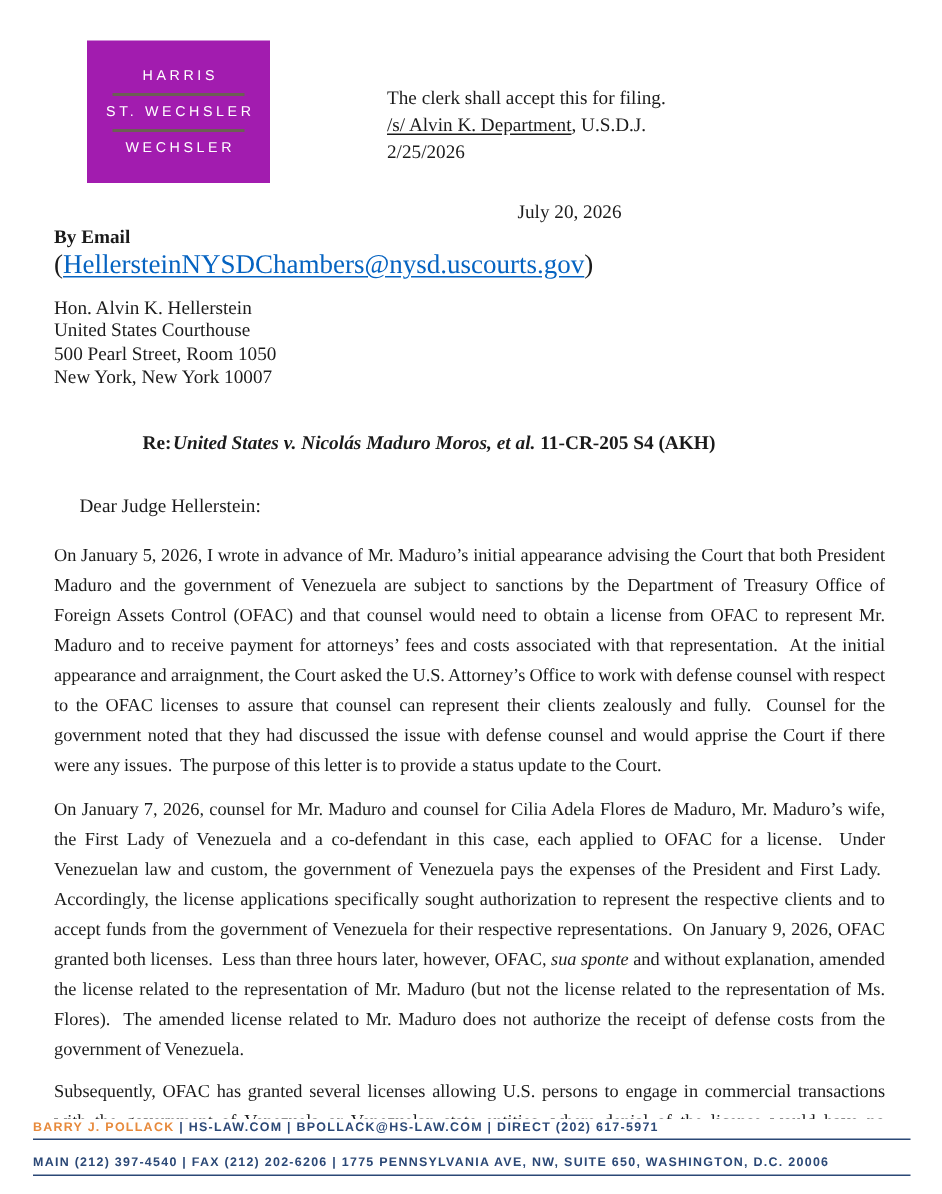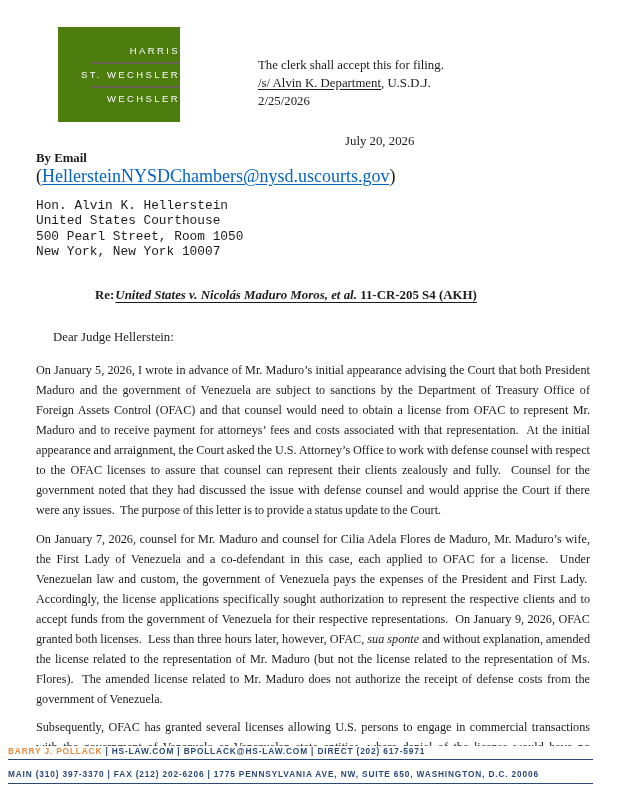--- a/index.html
+++ b/index.html
@@ -11,24 +11,24 @@
     font-family: "Liberation Serif", "DejaVu Serif", serif;
     color: #1b1b1b;
     overflow: hidden;
   }
 
   
   .logo {
     position: absolute;
     left: 58px; top: 27px;
     width: 122px; height: 95px;
-    background: #4d7c0f;
+    background: #a21caf;
     display: flex;
     flex-direction: column;
-    align-items: flex-end;
+    align-items: center;
     justify-content: center;
     box-sizing: border-box;
   }
   .logo-name {
     font-family: "Liberation Sans", "DejaVu Sans", sans-serif;
     color: #ffffff;
     font-size: 9.5px;
     line-height: 12px;
     letter-spacing: 2.4px;
     white-space: nowrap;
@@ -47,32 +47,32 @@
     font-size: 12.8px;
     line-height: 18px;
   }
   .u { text-decoration: underline; text-underline-offset: 2px; }
 
   
   .date-line { position: absolute; left: 345px; top: 134px; font-size: 12.8px; }
   .by-email  { position: absolute; left: 36px;  top: 151px; font-size: 12.8px; font-weight: bold; }
   .email-line{ position: absolute; left: 36px;  top: 166px; font-size: 18px; }
   .email-link{ color: #0563C1; text-decoration: underline; text-underline-offset: 2px; }
-  .recipient { position: absolute; left: 36px;  top: 198px; font-size: 12.8px; line-height: 15.4px; font-family: Liberation Mono, monospace; }
+  .recipient { position: absolute; left: 36px;  top: 198px; font-size: 12.8px; line-height: 15.4px; }
 
   
   .re-line {
     position: absolute;
     left: 95px; top: 288px;
     font-size: 12.9px;
     font-weight: bold;
     white-space: nowrap;
   }
   .re-label { margin-right: 1px; }
-  .re-underline { text-decoration: underline; text-underline-offset: 2.5px; }
+  .re-underline { text-underline-offset: 2.5px; }
   .re-case { font-style: italic; }
 
   .salutation { position: absolute; left: 53px; top: 330px; font-size: 12.8px; }
 
   
   .body-text {
     position: absolute;
     left: 36px; top: 360px;
     width: 554px;
     max-height: 386px;
@@ -81,21 +81,21 @@
     line-height: 20px;
     text-align: justify;
     word-spacing: -0.35px;
   }
   .body-text p { margin: 0 0 8.5px 0; }
   .it { font-style: italic; }
 
   
   .footer {
     position: absolute;
-    left: 8px; top: 746px;
+    left: 22px; top: 746px;
     width: 585px;
     background: #ffffff;
     z-index: 5;
     font-family: "Liberation Sans", "DejaVu Sans", sans-serif;
     font-weight: bold;
     font-size: 8.3px;
     letter-spacing: 0.85px;
     color: #2B4876;
   }
   .footer-line { line-height: 10px; white-space: nowrap; }
@@ -142,17 +142,17 @@
 
   <div class="body-text">
     <p>On January 5, 2026, I wrote in advance of Mr. Maduro’s initial appearance advising the Court that both President Maduro and the government of Venezuela are subject to sanctions by the Department of Treasury Office of Foreign Assets Control (OFAC) and that counsel would need to obtain a license from OFAC to represent Mr. Maduro and to receive payment for attorneys’ fees and costs associated with that representation.&nbsp; At the initial appearance and arraignment, the Court asked the U.S. Attorney’s Office to work with defense counsel with respect to the OFAC licenses to assure that counsel can represent their clients zealously and fully.&nbsp; Counsel for the government noted that they had discussed the issue with defense counsel and would apprise the Court if there were any issues.&nbsp; The purpose of this letter is to provide a status update to the Court.</p>
     <p><span>On January 7, 2026, counsel for Mr. Maduro and counsel for Cilia Adela Flores de Maduro, Mr. Maduro’s wife, the First Lady of Venezuela and a co-defendant in this case, each applied to OFAC for a license.&nbsp; Under Venezuelan law and custom, the government of Venezuela pays the expenses of the President and First Lady.&nbsp; Accordingly, the license applications specifically sought authorization to represent the respective clients and to accept funds from the government of Venezuela for their respective representations.&nbsp; On January 9, 2026, OFAC granted both licenses.&nbsp; Less than three hours later, however, OFAC, </span><span class="it">sua sponte</span><span> and without explanation, amended the license related to the representation of Mr. Maduro (but not the license related to the representation of Ms. Flores).&nbsp; The amended license related to Mr. Maduro does not authorize the receipt of defense costs from the government of Venezuela.</span></p>
     <p>Subsequently, OFAC has granted several licenses allowing U.S. persons to engage in commercial transactions with the government of Venezuela or Venezuelan state entities, where denial of the license would have no constitutional import.&nbsp; Accordingly, on February 11, 2026, counsel asked</p>
   </div>
 
   <div class="footer">
     <div class="footer-line"><span class="footer-name">BARRY J. POLLACK</span> <span>| HS-LAW.COM | BPOLLACK@HS-LAW.COM | DIRECT (202) 617-5971</span></div>
     <div class="footer-rule"></div>
-    <div class="footer-line second">MAIN (310) 397-3370 | FAX (212) 202-6206 | 1775 PENNSYLVANIA AVE, NW, SUITE 650, WASHINGTON, D.C. 20006</div>
+    <div class="footer-line second">MAIN (212) 397-4540 | FAX (212) 202-6206 | 1775 PENNSYLVANIA AVE, NW, SUITE 650, WASHINGTON, D.C. 20006</div>
     <div class="footer-rule second"></div>
   </div>
 
 </div>
 
 </body></html>

